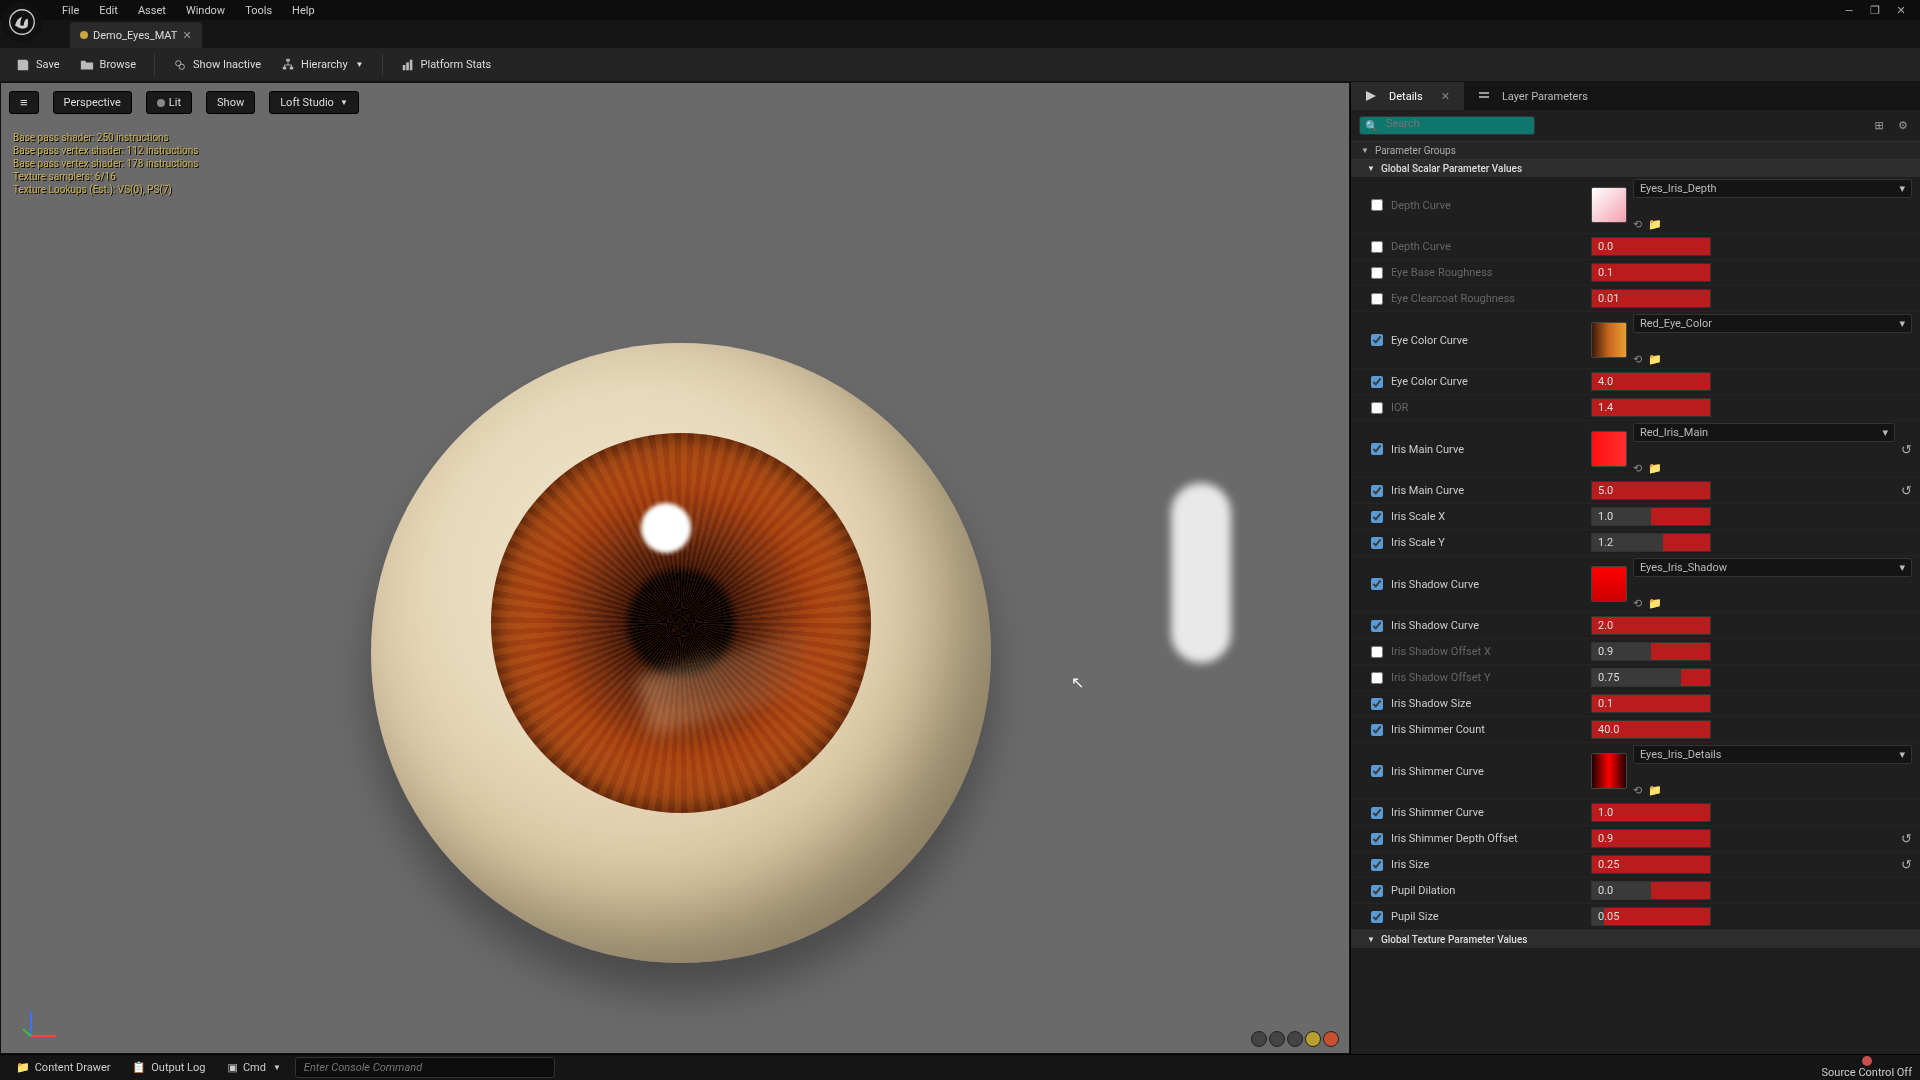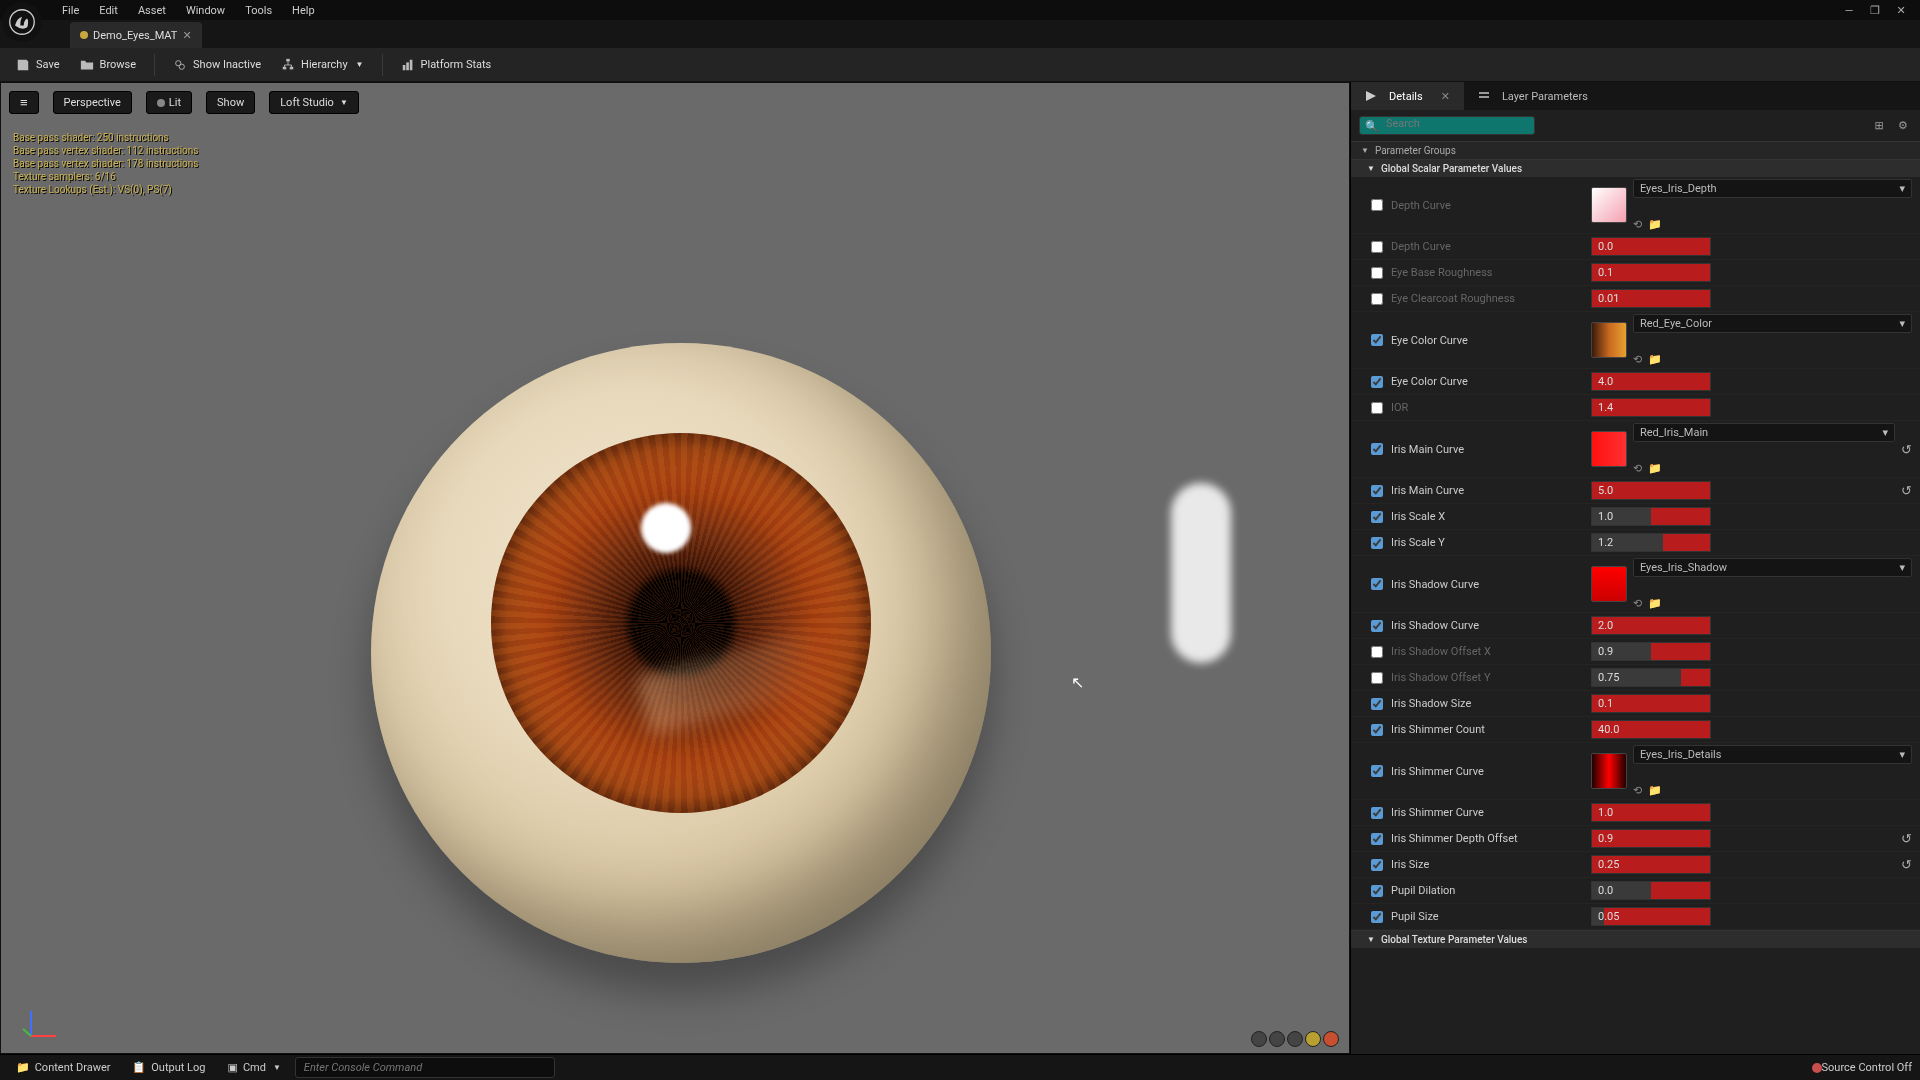--- a/index.html
+++ b/index.html
@@ -78,21 +78,21 @@
 .asset-combo { flex: 1; display: flex; flex-direction: column; gap: 20px; }
 .asset-combo .sel { background: #141414; border: 1px solid #333; border-radius: 2px; padding: 2px 6px; display: flex; justify-content: space-between; color: #bbb; }
 .asset-combo .btns { display: flex; gap: 6px; }
 .asset-combo .btns span { color: #888; cursor: pointer; }
 .reset { margin-left: auto; color: #aaa; cursor: pointer; font-size: 13px; }
 
 
 .bottombar { height: 26px; background: #151515; display: flex; align-items: center; padding: 0 8px; gap: 6px; border-top: 1px solid #000; }
 .bbtn { display: flex; align-items: center; gap: 5px; padding: 2px 8px; color: #ccc; cursor: pointer; border-radius: 3px; }
 .console-in { background: #0d0d0d; border: 1px solid #333; border-radius: 3px; padding: 3px 8px; width: 260px; color: #888; font-size: 11px; font-style: italic; }
-.src-ctrl { margin-left: auto; display: flex; align-items: center; color: #ccc; }
+.src-ctrl { margin-left: auto; display: flex; align-items: center; color: #ccc; flex-direction: column; }
 .src-ctrl .sdot { width: 10px; height: 10px; border-radius: 50%; background: #c94f4f; }
 
 ::-webkit-scrollbar { width: 10px; }
 ::-webkit-scrollbar-track { background: #1a1a1a; }
 ::-webkit-scrollbar-thumb { background: #444; border-radius: 5px; }
 
 .cursor { position: absolute; top: 590px; left: 1070px; font-size: 16px; color: #fff; z-index: 50; pointer-events: none; }
 </style>
 </head>
 <body>

